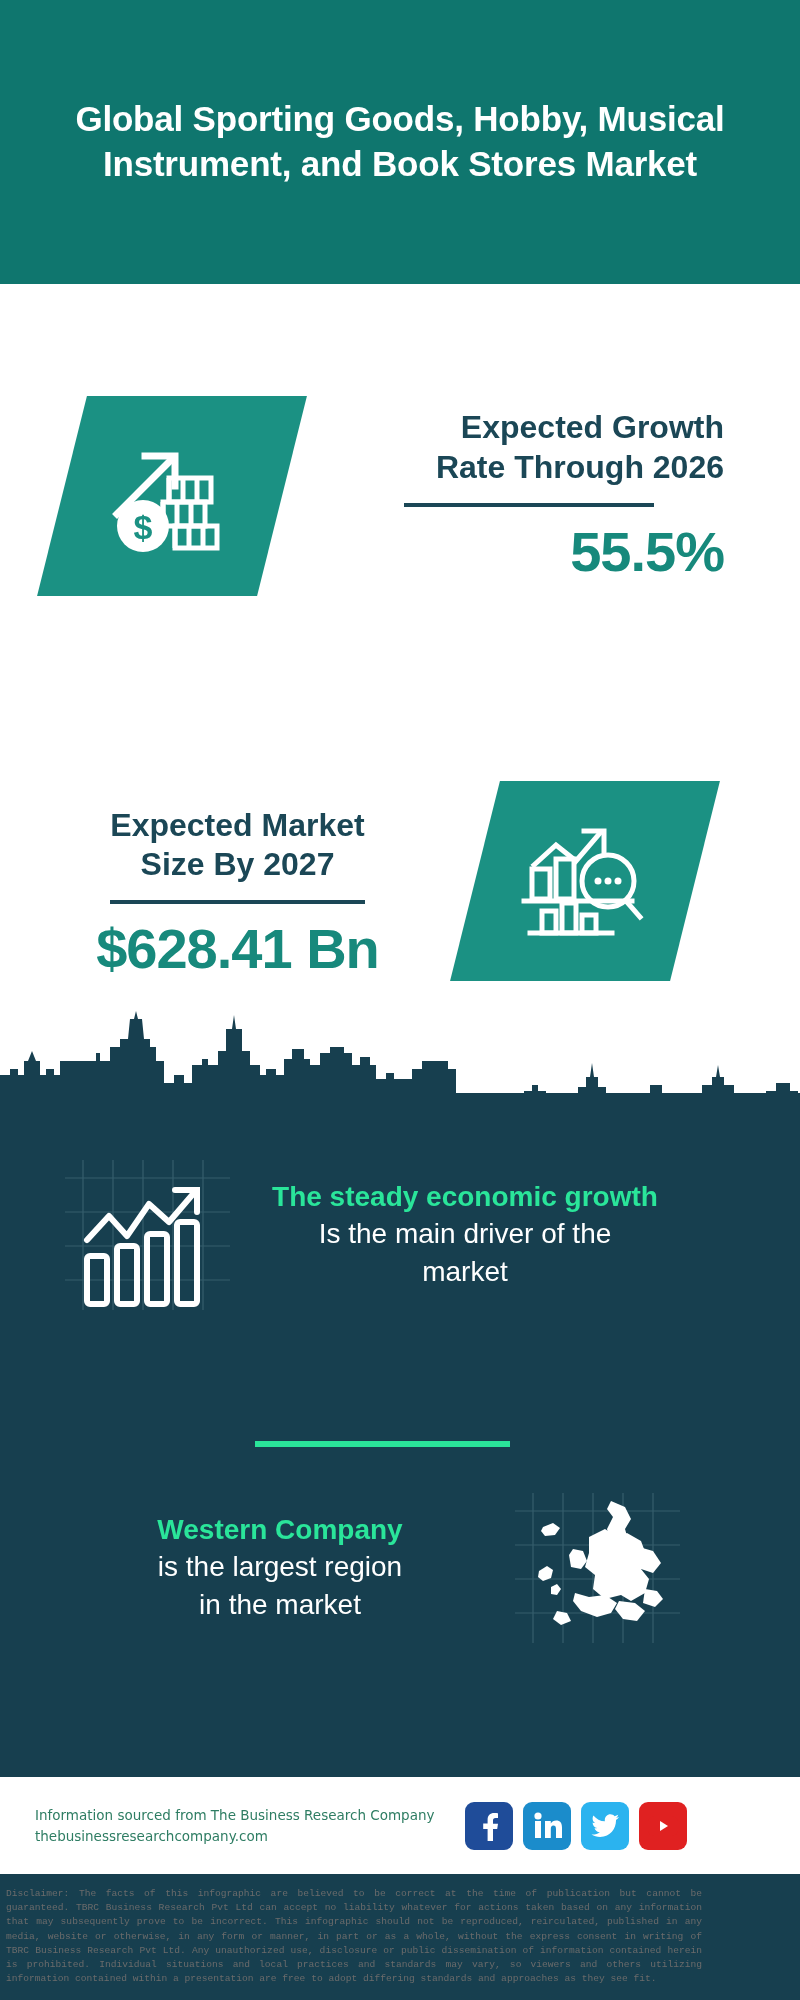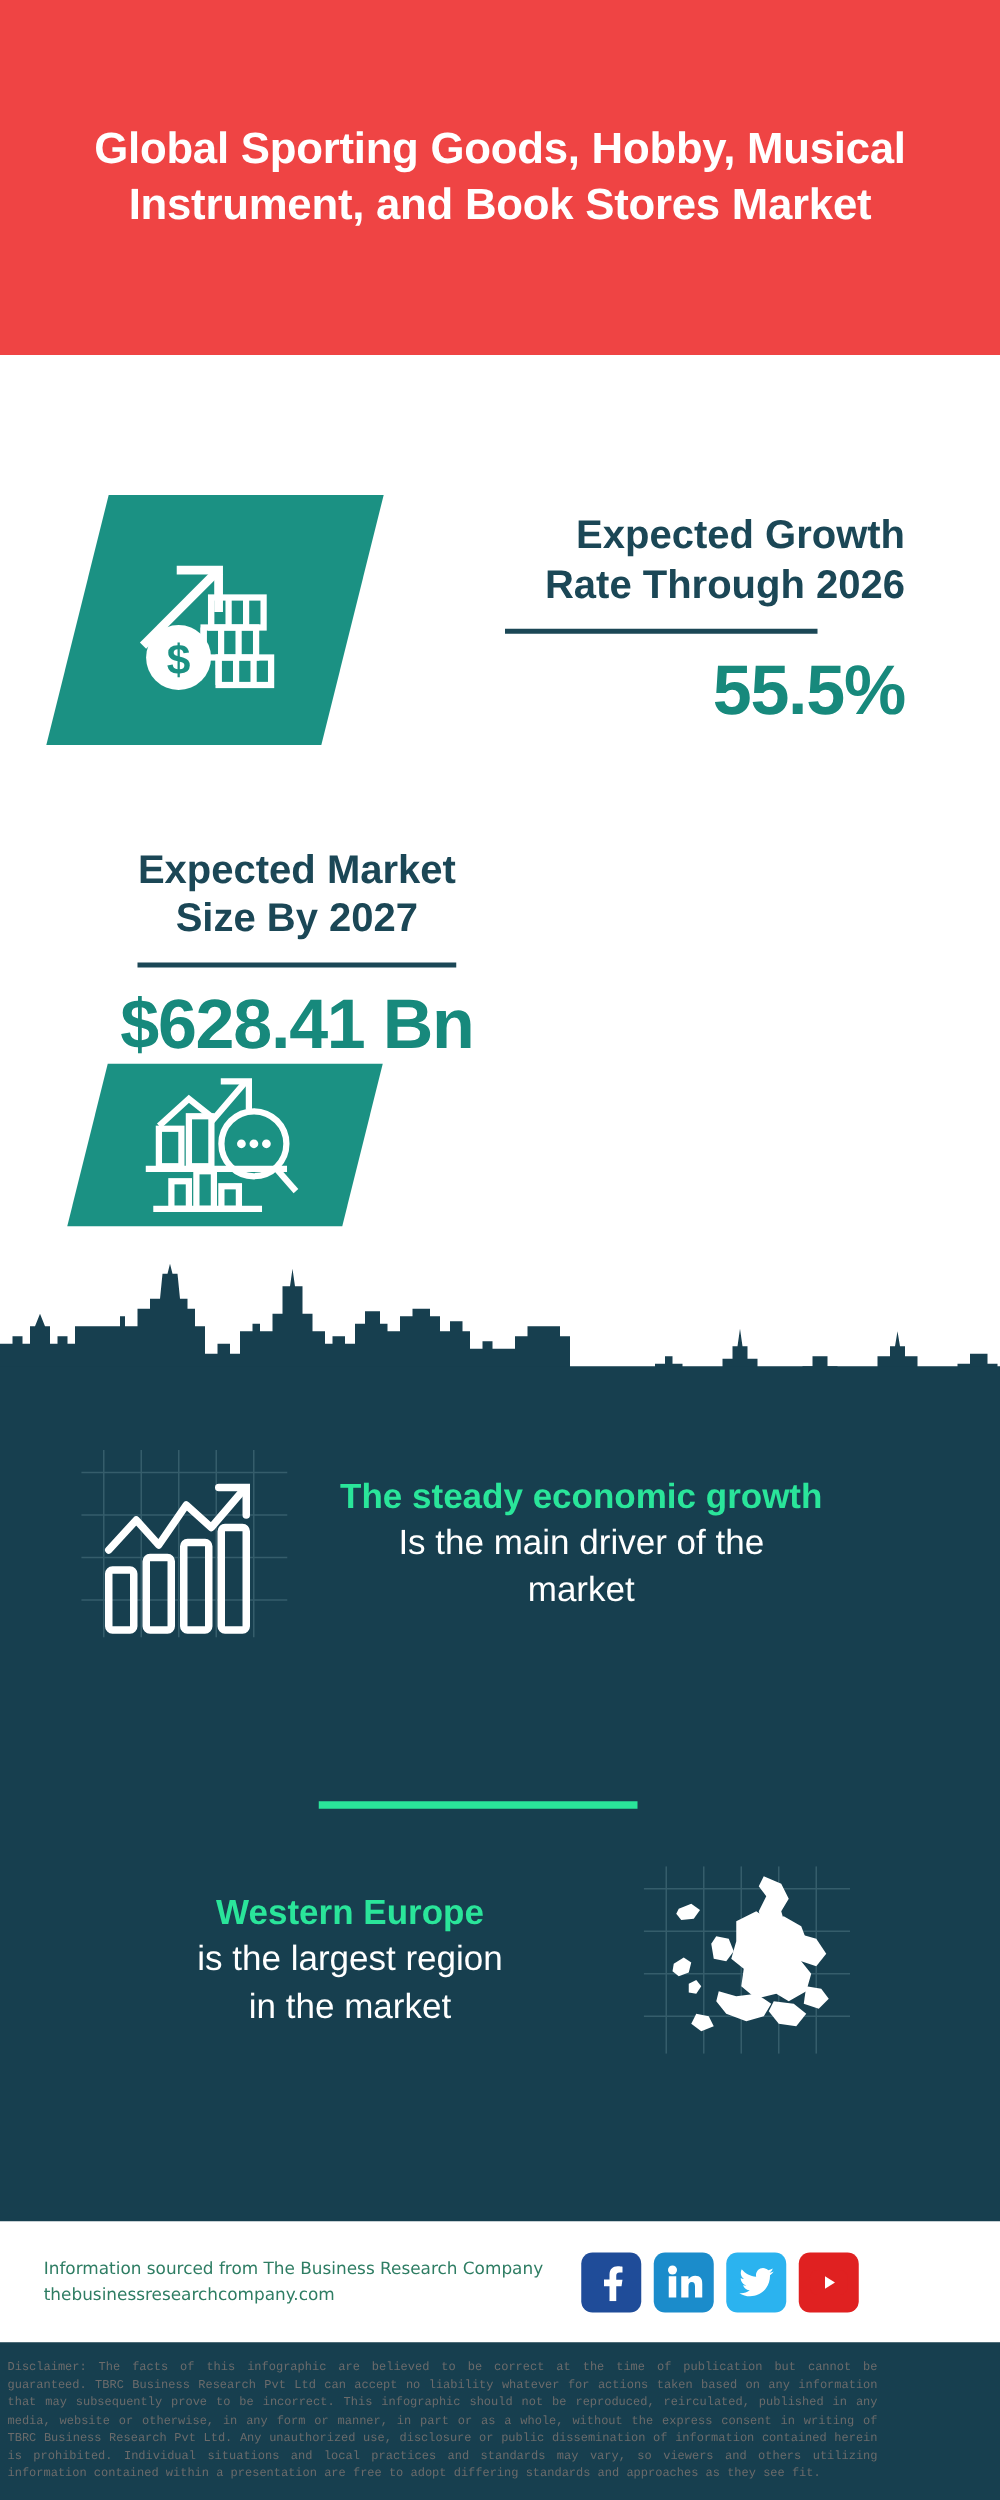--- a/index.html
+++ b/index.html
@@ -7,21 +7,21 @@
   body {
     font-family:"Liberation Sans", sans-serif;
     background:#ffffff;
     overflow:hidden;
   }
   .page { position:relative; width:800px; height:2000px; background:#fff; }
 
   
   .header {
     position:absolute; left:0; top:0; width:800px; height:284px;
-    background:#ef4444;
+    background:#0f766e;
     display:flex; align-items:center; justify-content:center;
   }
   .header h1 {
     color:#ffffff; font-size:35px; font-weight:bold; line-height:1.28;
     text-align:center; width:660px; letter-spacing:-0.2px;
   }
 
   
   .sec-growth {
     position:absolute; left:0; top:316px; width:800px; height:360px;
@@ -41,21 +41,21 @@
   }
   .rule { height:4px; background:#1b4756; width:250px; margin:16px auto 12px; }
   .rule.wide { width:255px; }
   .big {
     color:#17897c; font-size:56px; font-weight:bold; letter-spacing:-1px;
   }
 
   
   .sec-size {
     position:absolute; left:0; top:676px; width:800px; height:305px;
-    display:flex; align-items:flex-start;flex-direction:column;
+    display:flex; align-items:flex-end;
   }
   .size-text { margin-left:70px; text-align:center; width:335px; }
   .size-para { margin-left:70px; }
 
   
   .dark-panel {
     position:absolute; left:0; top:1093px; width:800px; height:1128px;
     background:#173f4f;
   }
   .skyline { position:absolute; left:0; top:975px; width:800px; height:130px; }
@@ -240,21 +240,21 @@
           <path d="M58 56 l10 2 4 10 -6 8 -10 -2 -2 -12 z"></path>
           <path d="M60 100 l14 4 16 -2 12 8 -6 10 -14 4 -16 -6 -8 -10 z"></path>
           <path d="M104 108 l16 2 10 8 -8 10 -14 -2 -8 -10 z"></path>
           <path d="M124 54 l14 4 8 12 -8 10 -12 -4 -6 -14 z"></path>
           <path d="M42 118 l10 2 4 8 -10 4 -8 -6 z"></path>
           <path d="M130 96 l12 2 6 8 -8 8 -12 -4 z"></path>
         </g>
       </svg>
     </div>
     <div class="blk-text">
-      <div class="accent">Western Europe</div>
+      <div class="accent">Western Company</div>
       <div class="white-line">is the largest region</div>
       <div class="white-line">in the market</div>
     </div>
   </div>
 
   <div class="foot-strip">
     <div class="foot-text">
       <div>Information sourced from The Business Research Company</div>
       <div>thebusinessresearchcompany.com</div>
     </div>

